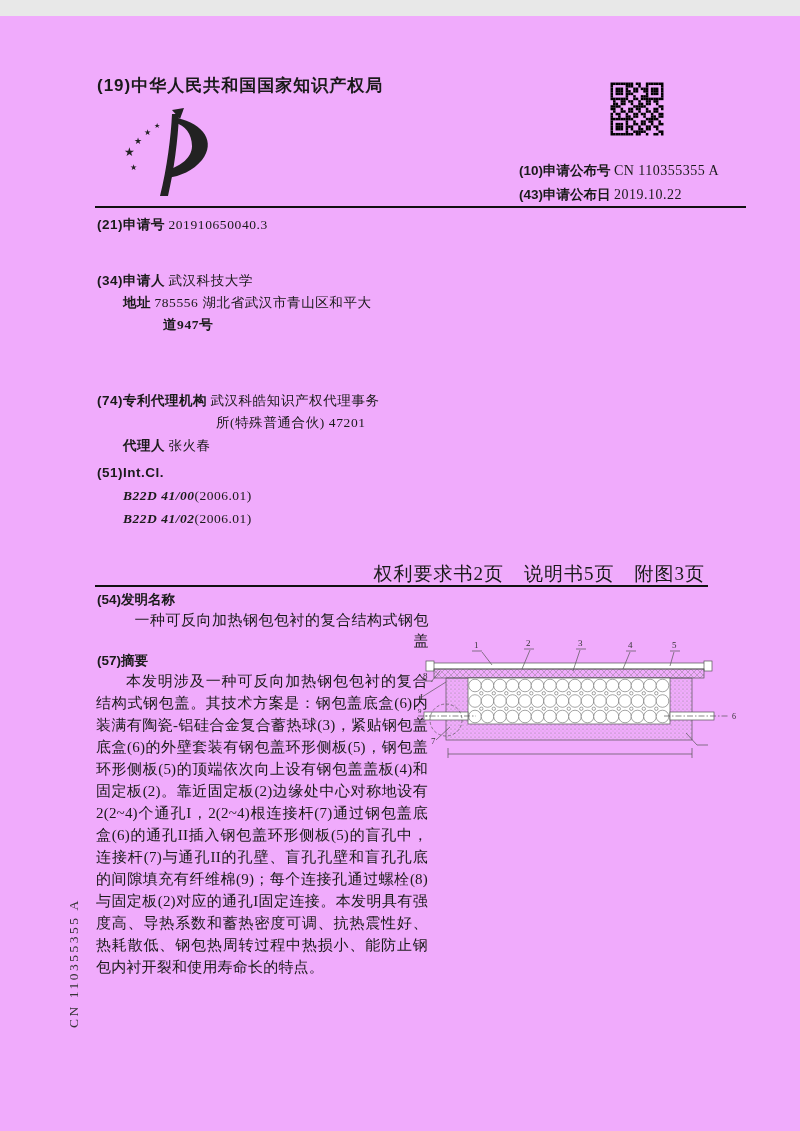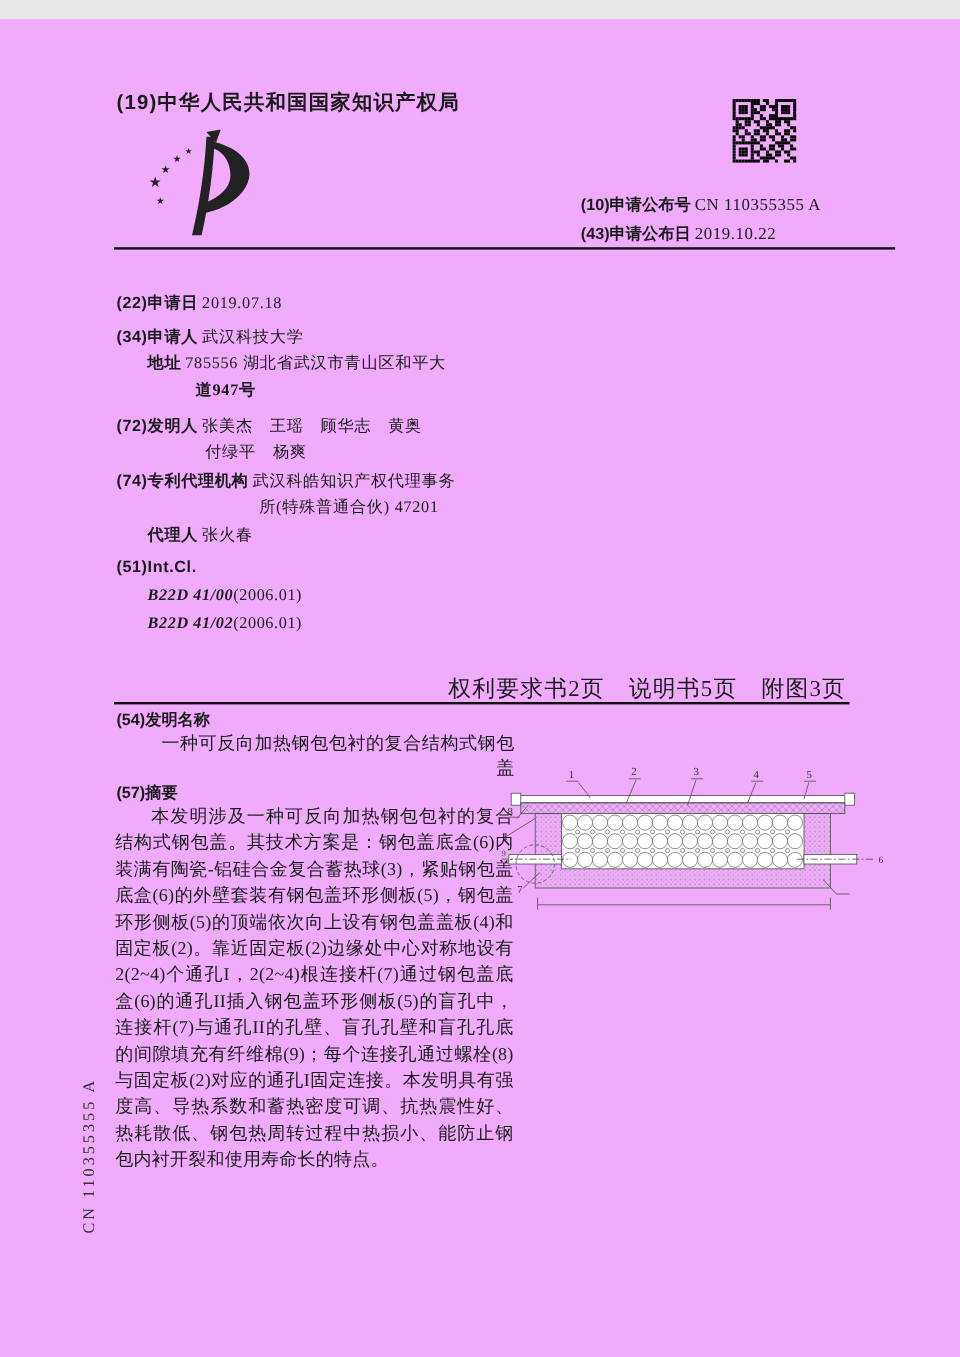--- a/index.html
+++ b/index.html
@@ -4,21 +4,21 @@
 <style>
   html,body{margin:0;padding:0;background:#e8e8e8;}
   .page{
     position:relative;width:800px;height:1131px;margin:16px auto;background:#f0abfc;
     font-family:"Liberation Serif","DejaVu Serif",serif;color:#1a1a1a;overflow:hidden;
   }
   .heiti{font-weight:bold;font-family:"Liberation Sans","DejaVu Sans",sans-serif;}
   
   .office{position:absolute;left:97px;top:58px;font-size:17px;letter-spacing:1px;}
   .doc-type{position:absolute;left:293px;top:110px;font-size:24px;letter-spacing:2px;}
-  .pub-row{position:absolute;left:484px;font-size:13.5px;white-space:nowrap;}
+  .pub-row{position:absolute;left:519px;font-size:13.5px;white-space:nowrap;}
   .pub-row .val{font-family:"Liberation Serif",serif;font-weight:normal;font-size:14px;letter-spacing:0.5px;}
   .rule{position:absolute;left:95px;background:#111;}
   
   .logo{position:absolute;left:122px;top:92px;}
   .qr{position:absolute;left:608px;top:64px;}
   
   .bib{position:absolute;left:97px;width:336px;font-size:13.5px;line-height:18px;}
   .bib .lbl{letter-spacing:0.5px;}
   .bib .val{letter-spacing:0.6px;}
   .indent1{margin-left:26px;}
@@ -314,41 +314,36 @@
     <span class="heiti">(10)申请公布号</span>
     <span class="val">CN 110355355 A</span>
   </div>
   <div class="pub-row" style="top:170px;">
     <span class="heiti">(43)申请公布日</span>
     <span class="val">2019.10.22</span>
   </div>
 
   <div class="rule" style="top:190px;width:651px;height:2px;"></div>
 
-
-  <div class="bib" style="top:228px;">
-    <span class="lbl heiti">(22)申请日</span>
-    <span class="val">2019.07.18</span>
-  </div>
+  <div class="bib" style="top:200px;">
+    <span class="lbl heiti">(21)申请号</span>
+    <span class="val">201910650040.3</span>
+  </div>
+
 
   <div class="bib" style="top:256px;">
     <span class="lbl heiti">(34)申请人</span>
     <span class="val">武汉科技大学</span>
     <div class="indent1" style="margin-top:4px;">
       <span class="lbl heiti">地址</span>
       <span class="val">785556 湖北省武汉市青山区和平大</span>
       <div class="val" style="margin-left:40px;margin-top:4px;font-weight:bold;">道947号</div>
     </div>
   </div>
 
-  <div class="bib" style="top:330px;">
-    <span class="lbl heiti">(72)发明人</span>
-    <span class="val">张美杰　王瑶　顾华志　黄奥</span>
-    <div class="val" style="margin-left:74px;margin-top:4px;">付绿平　杨爽</div>
-  </div>
 
   <div class="bib" style="top:376px;">
     <span class="lbl heiti">(74)专利代理机构</span>
     <span class="val">武汉科皓知识产权代理事务</span>
     <div class="val" style="margin-left:119px;margin-top:4px;">所(特殊普通合伙) 47201</div>
     <div class="indent1" style="margin-top:5px;">
       <span class="lbl heiti">代理人</span>
       <span class="val">张火春</span>
     </div>
   </div>

